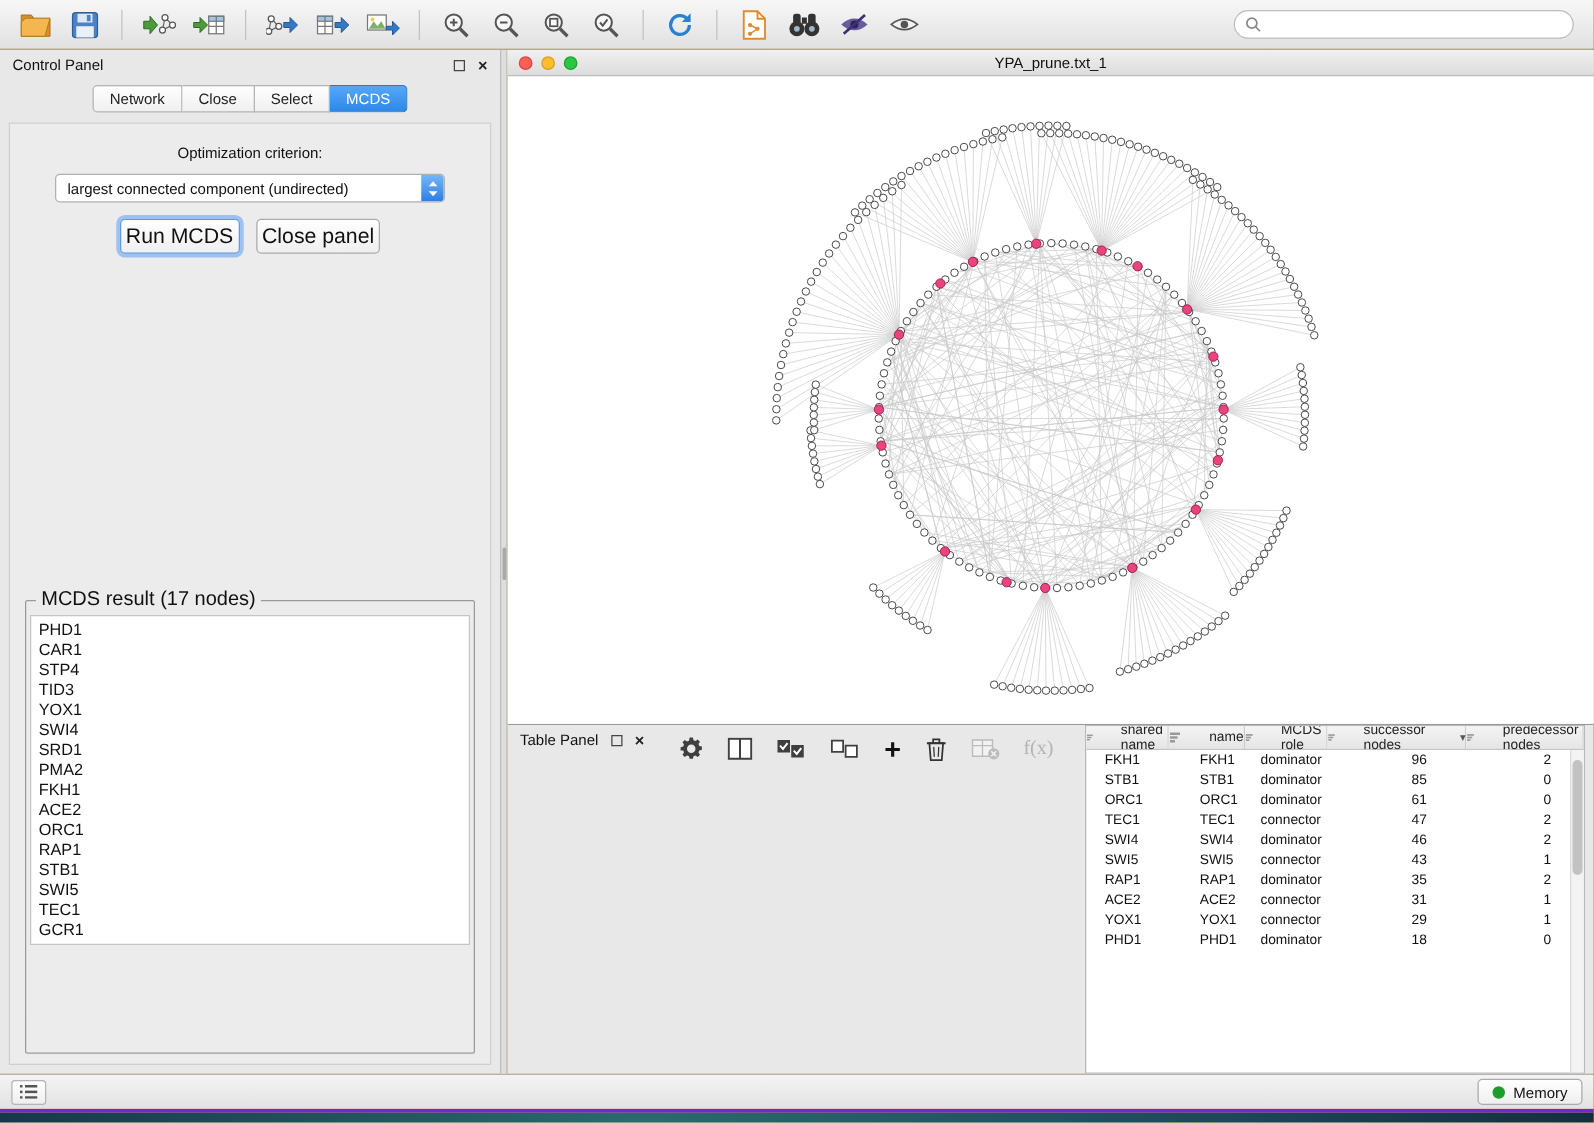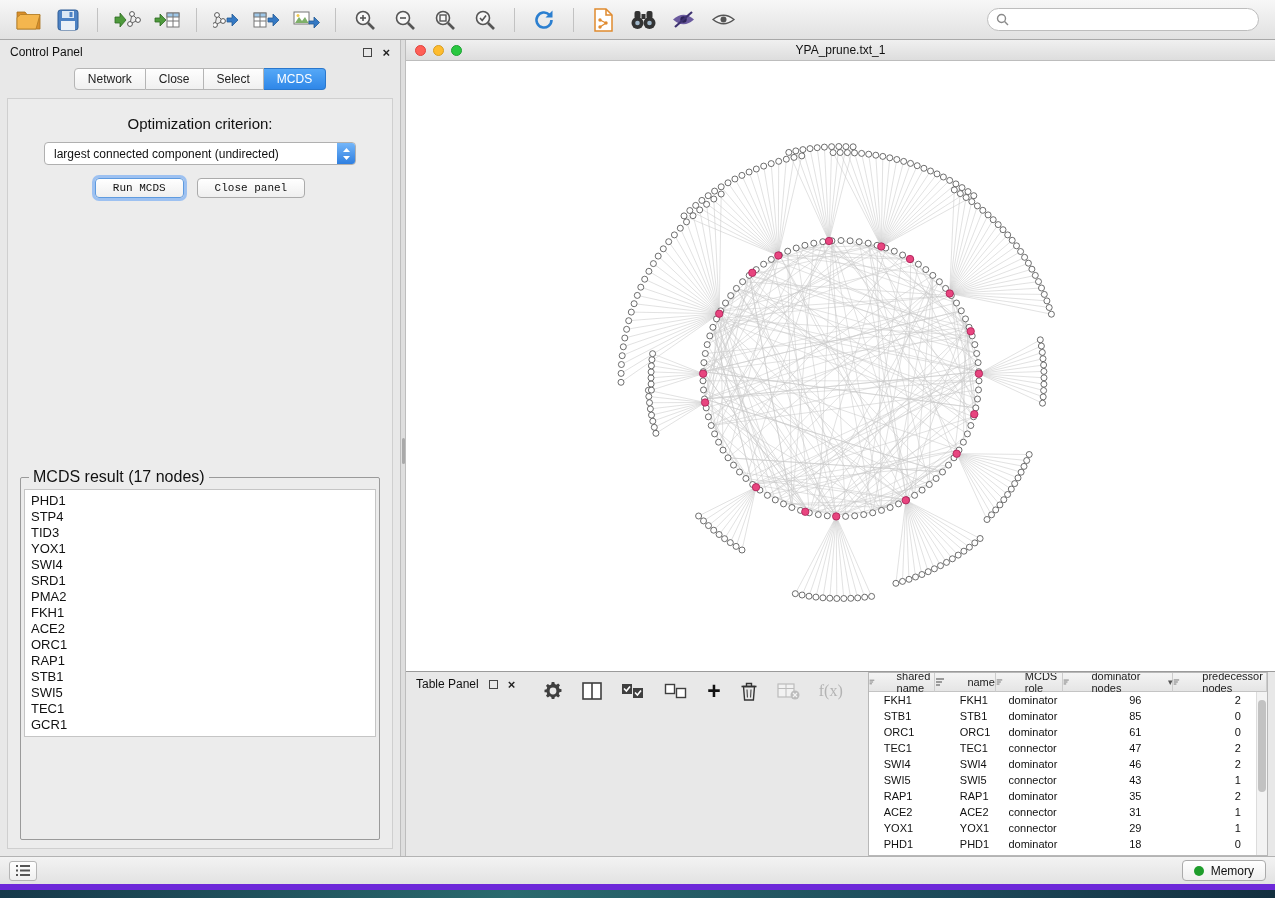--- a/index.html
+++ b/index.html
@@ -1,19 +1,19 @@
 <!DOCTYPE html>
 <html><head>
 <meta charset="utf-8">
 <style>
 *{box-sizing:border-box;margin:0;padding:0}
 html,body{width:1275px;height:898px}
 body{font-family:"Liberation Sans",sans-serif;overflow:hidden;
   background:linear-gradient(90deg,#16394a,#2a6a6e 40%,#1d4a5a 75%,#132f3f)}
-#app{width:1275px;height:890px;background:#eab308;display:flex;flex-direction:column;border-bottom:6px solid #6d28d9}
+#app{width:1275px;height:890px;background:#eab308;display:flex;flex-direction:column;border-bottom:3px solid #6d28d9}
 
 
 .toolbar{height:40px;flex:none;background:linear-gradient(#f7f7f7,#e1e1e1);border-bottom:1px solid #a8a8a8;
   display:flex;align-items:center;padding:0 10px;gap:4px}
 .tbtn{width:36px;height:30px;display:flex;align-items:center;justify-content:center;border-radius:4px;background:transparent;border:none;cursor:default}
 .tsep{width:1px;height:24px;background:#c2c2c2;margin:0 7px;flex:none}
 .search{margin-left:auto;margin-right:6px;width:272px;height:23px;background:#fff;border:1px solid #bdbdbd;border-radius:12px;
   display:flex;align-items:center;padding:0 8px;gap:6px}
 .search input{border:none;outline:none;flex:1;font-size:12px;background:transparent;font-family:"Liberation Sans",sans-serif}
 
@@ -25,38 +25,38 @@
 .panel-header{height:24px;flex:none;display:flex;align-items:center;padding:0 10px;font-size:12px;color:#111}
 .panel-header .sp{flex:1}
 .ph-float{width:9px;height:9px;border:1.5px solid #444;margin-left:10px;display:inline-block}
 .ph-close{margin-left:10px;font-size:13px;font-weight:bold;color:#222;line-height:1}
 .cp-tabs{display:flex;justify-content:center;padding:4px 0 8px;flex:none}
 .cp-tab{font-size:12px;padding:3px 13px;background:linear-gradient(#fefefe,#f0f0f0);border:1px solid #b5b5b5;border-left:none;color:#222}
 .cp-tab.first{border-left:1px solid #b5b5b5;border-radius:4px 0 0 4px}
 .cp-tab.last{border-radius:0 4px 4px 0}
 .cp-tab.active{background:linear-gradient(#55a8f7,#2f87e8);border-color:#2a77cc;color:#fff}
 .cp-body{flex:1;margin:0 7px 7px;background:#ececec;border:1px solid #cfcfcf;display:flex;flex-direction:column;padding-top:16px;min-height:0}
-.opt-label{text-align:center;font-size:15px;color:#111;margin-bottom:10px}
+.opt-label{text-align:center;font-size:12px;color:#111;margin-bottom:10px}
 .dropdown{margin:0 auto;width:312px;height:23px;background:#fff;border:1px solid #b0b0b0;border-radius:4px;display:flex;align-items:stretch;font-size:12px;overflow:hidden}
 .dd-text{flex:1;display:flex;align-items:center;padding:0 9px;white-space:nowrap;color:#111}
 .dd-btn{width:18px;background:linear-gradient(#74b6f9,#2f7fe0);display:flex;align-items:center;justify-content:center}
 .btn-row{display:flex;justify-content:center;gap:13px;margin-top:13px}
-.btn{font-size:11px;padding:3px 17px;background:linear-gradient(#ffffff,#efefef);border:1px solid #ababab;border-radius:4px;color:#111;font-family:Liberation Mono, monospace}
+.btn{font-size:17px;padding:3px 4px;background:linear-gradient(#ffffff,#efefef);border:1px solid #ababab;border-radius:4px;color:#111;font-family:Liberation Sans, sans-serif}
 .btn.focused{box-shadow:0 0 0 3px rgba(92,158,246,.55);border-color:#5f9bdf}
 .result-box{margin:auto 12px 8px;border:1px solid #9a9a9a;border-radius:2px;padding:3px;height:372px;display:flex;flex-direction:column}
 .result-box legend{font-size:16px;color:#111;padding:0 4px;margin-left:5px}
 .result-list{flex:1;background:#fff;border:1px solid #c5c5c5;overflow:hidden;padding:3px 6px;font-size:13px;line-height:16px;color:#111}
 
 
 .divider{width:6px;flex:none;background:#dedede;border-left:1px solid #bdbdbd;border-right:1px solid #bdbdbd;position:relative}
 .div-handle{position:absolute;top:398px;left:1px;width:3px;height:26px;background:#a9a9a9;border-radius:2px}
 
 
 .right-col{flex:1;display:flex;flex-direction:column;min-width:0}
-.net-window{height:632px;flex:none;display:flex;flex-direction:column;background:#fff;border-bottom:1px solid #9a9a9a}
+.net-window{height:540px;flex:none;display:flex;flex-direction:column;background:#fff;border-bottom:1px solid #9a9a9a}
 .net-titlebar{height:21px;flex:none;background:linear-gradient(#f0f0f0,#dddddd);border-bottom:1px solid #bdbdbd;display:flex;align-items:center;padding:0 9px;position:relative}
 .tl{width:11px;height:11px;border-radius:50%;margin-right:7px;flex:none}
 .tl.red{background:#ff5f57;border:1px solid #e0443e}
 .tl.yellow{background:#febc2e;border:1px solid #d89e22}
 .tl.green{background:#28c840;border:1px solid #1ea133}
 .net-title{position:absolute;left:0;right:0;text-align:center;font-size:12px;color:#111;pointer-events:none}
 #net-svg{flex:1;width:100%;height:499px;display:block;background:#fff}
 
 
 .table-panel{flex:1;display:flex;flex-direction:row;background:#e8e8e8;min-height:0}
@@ -262,20 +262,21 @@
           </span>
         </div>
         <div class="btn-row">
           <button class="btn focused">Run MCDS</button>
           <button class="btn">Close panel</button>
         </div>
         <fieldset class="result-box">
           <legend>MCDS result (17 nodes)</legend>
           <div class="result-list">
               <div>PHD1</div>
+              <div>CAR1</div>
               <div>STP4</div>
               <div>TID3</div>
               <div>YOX1</div>
               <div>SWI4</div>
               <div>SRD1</div>
               <div>PMA2</div>
               <div>FKH1</div>
               <div>ACE2</div>
               <div>ORC1</div>
               <div>RAP1</div>
@@ -1081,21 +1082,21 @@
               <span>MCDS role</span>
             </div>
             <div class="tp-hcell c3">
               <svg width="10" height="10" viewBox="0 0 10 10">
                   <g fill="#9a9a9a">
                     <rect x="1" y="1" width="8" height="2"></rect>
                     <rect x="1" y="4" width="6" height="2"></rect>
                     <rect x="1" y="7" width="4" height="2"></rect>
                   </g>
                 </svg>
-              <span>dominator nodes</span>
+              <span>successor nodes</span>
               <span class="combo">▾</span>
             </div>
             <div class="tp-hcell c4">
               <svg width="10" height="10" viewBox="0 0 10 10">
                   <g fill="#9a9a9a">
                     <rect x="1" y="1" width="8" height="2"></rect>
                     <rect x="1" y="4" width="6" height="2"></rect>
                     <rect x="1" y="7" width="4" height="2"></rect>
                   </g>
                 </svg>

